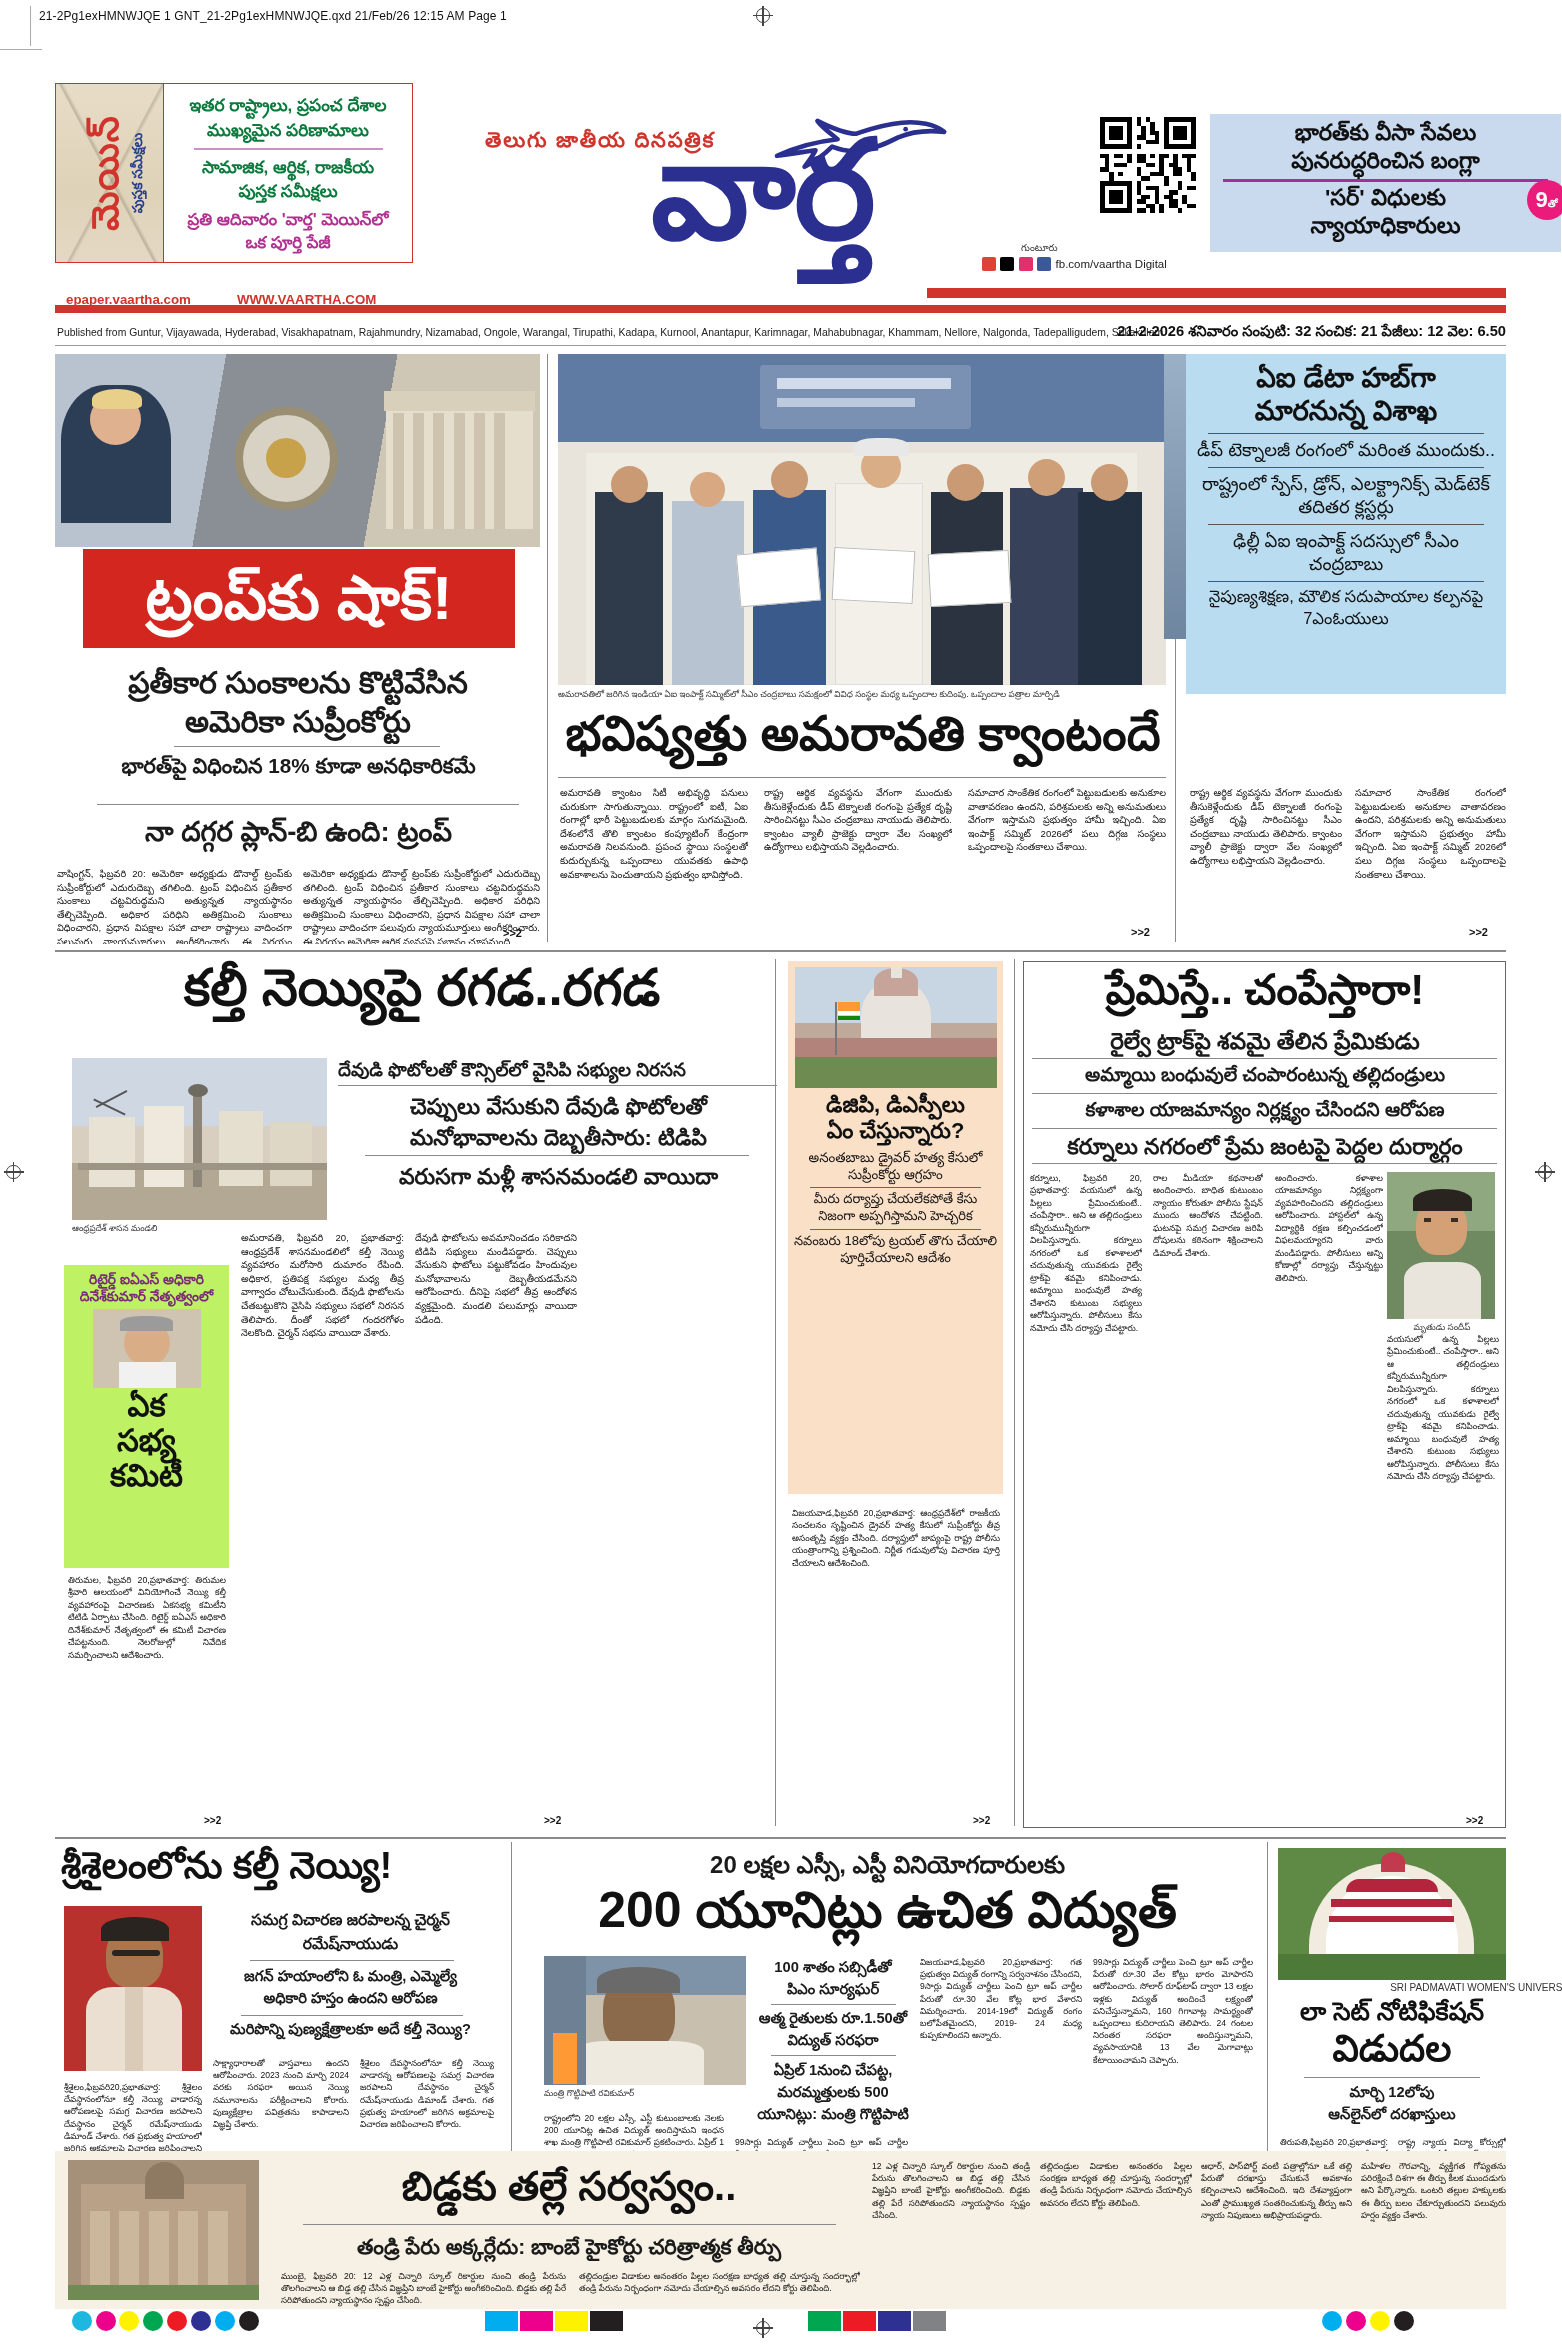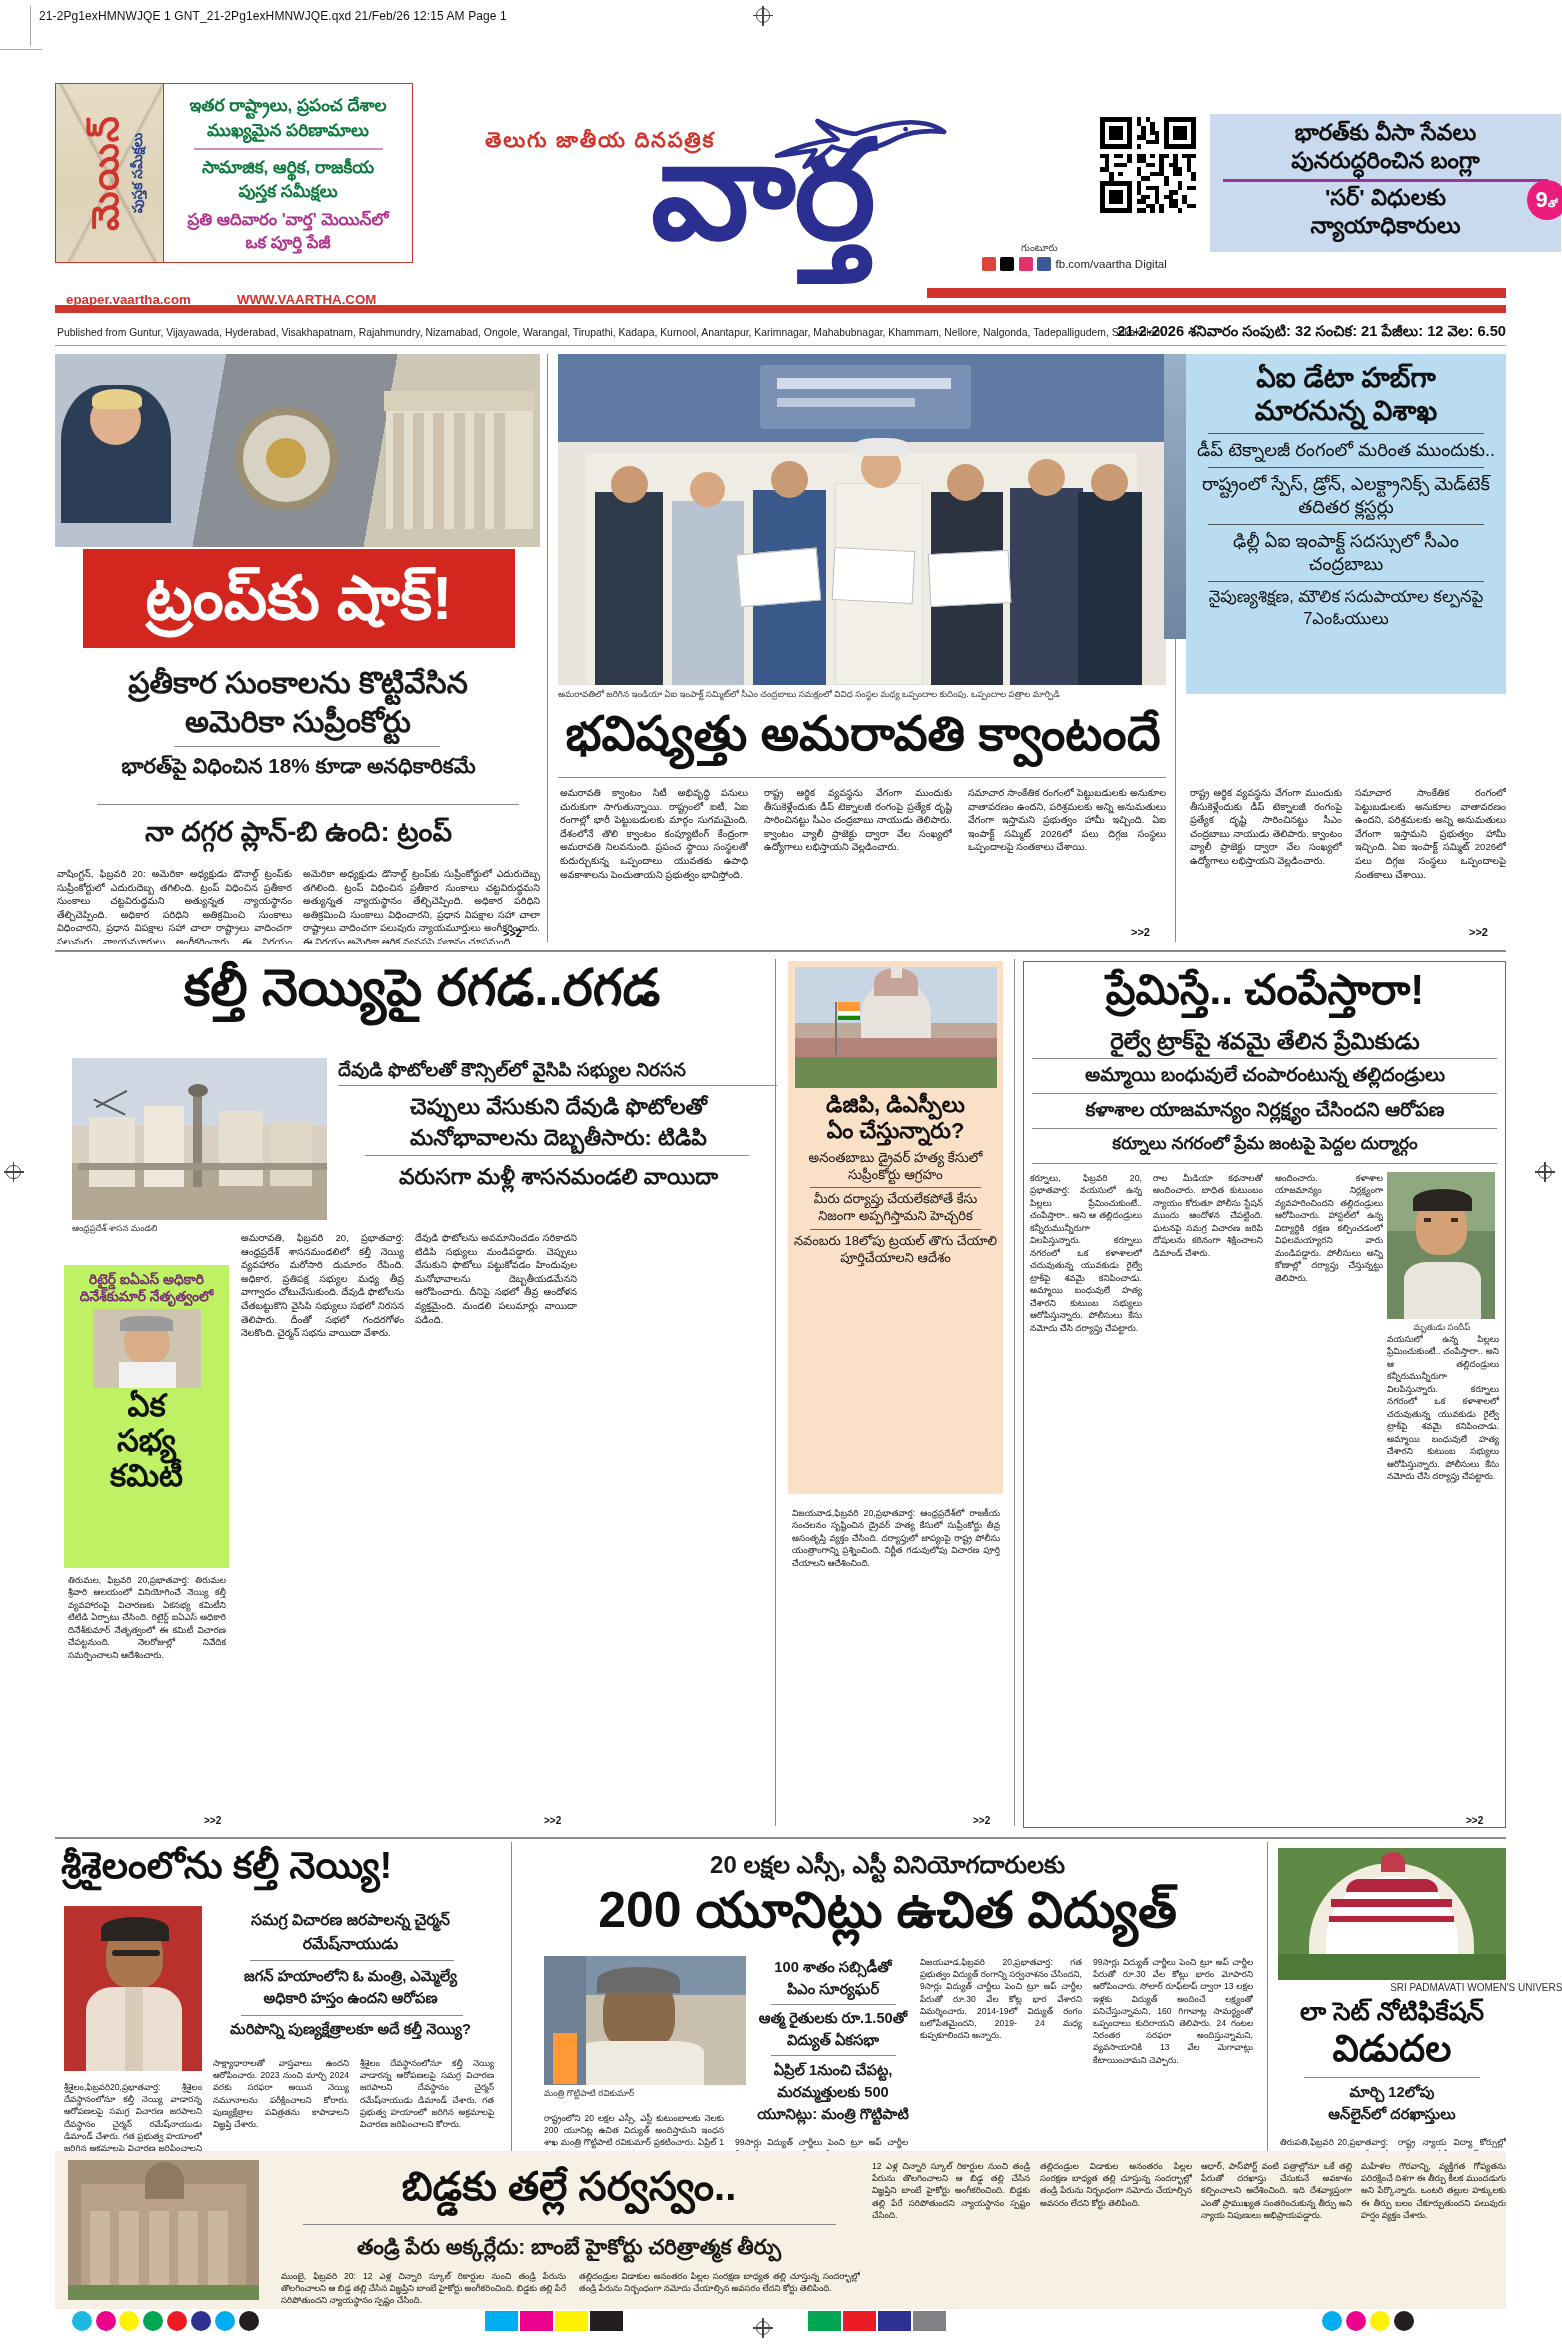--- a/index.html
+++ b/index.html
@@ -505,21 +505,21 @@
   <div class="vr" style="left:1014px; top:959px; height:867px;"></div>
 
   <div class="boxed" style="position:absolute; left:1023px; top:961px; width:483px; height:867px;"></div>
   <div class="hl" style="left:1029px; top:968px; width:472px; font-size:42px; text-align:center;">ప్రేమిస్తే.. చంపేస్తారా!</div>
   <div class="sub" style="left:1029px; top:1027px; width:472px; font-size:23px;">రైల్వే ట్రాక్‌పై శవమై తేలిన ప్రేమికుడు</div>
   <div class="hr-t" style="left:1032px; top:1058px; width:465px;"></div>
   <div class="sub" style="left:1029px; top:1063px; width:472px; font-size:19px;">అమ్మాయి బంధువులే చంపారంటున్న తల్లిదండ్రులు</div>
   <div class="hr-t" style="left:1032px; top:1093px; width:465px;"></div>
   <div class="sub" style="left:1029px; top:1098px; width:472px; font-size:19px;">కళాశాల యాజమాన్యం  నిర్లక్ష్యం చేసిందని ఆరోపణ</div>
   <div class="hr-t" style="left:1032px; top:1128px; width:465px;"></div>
-  <div class="sub" style="left:1029px; top:1133px; width:472px; font-size:17px;">కర్నూలు నగరంలో ప్రేమ జంటపై పెద్దల దుర్మార్గం</div>
+  <div class="sub" style="left:1029px; top:1133px; width:472px; font-size:22px;">కర్నూలు నగరంలో ప్రేమ జంటపై పెద్దల దుర్మార్గం</div>
   <div class="hr-t" style="left:1032px; top:1163px; width:465px;"></div>
 
   <div class="photo" style="left:1387px; top:1172px; width:108px; height:147px;
        background:linear-gradient(180deg,#8fa87f 0 40%,#6f8a61 40% 100%);">
     <div style="position:absolute;left:29px;top:26px;width:51px;height:57px;background:#d4a176;border-radius:46% 46% 40% 40%;"></div>
     <div style="position:absolute;left:26px;top:16.5px;width:59px;height:22px;background:#2a2420;border-radius:50% 50% 0 0;"></div>
     <div style="position:absolute;left:16.5px;bottom:0;width:77px;height:57px;background:#e9e4dc;border-radius:30% 30% 0 0;"></div>
     <div style="position:absolute;left:37px;top:46px;width:7.3px;height:3.7px;background:#3a2c22;"></div>
     <div style="position:absolute;left:64px;top:46px;width:7.3px;height:3.7px;background:#3a2c22;"></div>
   </div>
@@ -585,21 +585,21 @@
     <div style="position:absolute;left:31px;bottom:0;width:129px;height:44px;background:#efeae0;border-radius:24% 24% 0 0;"></div>
     <div style="position:absolute;left:0;top:0;width:42px;height:129px;background:#6d8094;"></div>
     <div style="position:absolute;left:9.2px;top:77px;width:24px;height:51px;background:#ff9933;"></div>
   </div>
   <div class="cap" style="left:544px; top:2088px; width:202px;">మంత్రి గొట్టిపాటి రవికుమార్</div>
 
   <div class="sub" style="left:757px; top:1958px; width:152px; font-size:14.7px;">100 శాతం సబ్సిడీతో</div>
   <div class="sub" style="left:757px; top:1980px; width:152px; font-size:14.7px;">పిఎం సూర్యఘర్</div>
   <div class="hr-t" style="left:771px; top:2004px; width:125px;"></div>
   <div class="sub" style="left:757px; top:2009px; width:152px; font-size:14.7px;">ఆత్మ రైతులకు రూ.1.50తో</div>
-  <div class="sub" style="left:757px; top:2031px; width:152px; font-size:14.7px;">విద్యుత్ ఏకసభా</div>
+  <div class="sub" style="left:757px; top:2031px; width:152px; font-size:14.7px;">విద్యుత్ సరఫరా</div>
   <div class="hr-t" style="left:771px; top:2055px; width:125px;"></div>
   <div class="sub" style="left:757px; top:2061px; width:152px; font-size:14.7px;">ఏప్రిల్ 1నుంచి చేపట్ట,</div>
   <div class="sub" style="left:757px; top:2083px; width:152px; font-size:14.7px;">మరమ్మత్తులకు 500</div>
   <div class="sub" style="left:757px; top:2105px; width:152px; font-size:14.7px;">యూనిట్లు: మంత్రి గొట్టిపాటి</div>
 
   <div class="col" style="left:920px; top:1956px; width:162px; height:331px; font-size:8.6px;">
     <span class="lead">విజయవాడ,ఫిబ్రవరి 20,ప్రభాతవార్త:</span>
     <span>గత ప్రభుత్వం విద్యుత్ రంగాన్ని సర్వనాశనం చేసిందని, 9సార్లు విద్యుత్ చార్జీలు పెంచి ట్రూ అప్ చార్జీల పేరుతో రూ.30 వేల కోట్ల భార వేశారని విమర్శించారు. 2014-19లో విద్యుత్ రంగం బలోపేతమైందని, 2019- 24 మధ్య కుప్పకూలిందని అన్నారు.</span>
   </div>
   <div class="col" style="left:544px; top:2112px; width:180px; height:174px; font-size:8.6px;">

